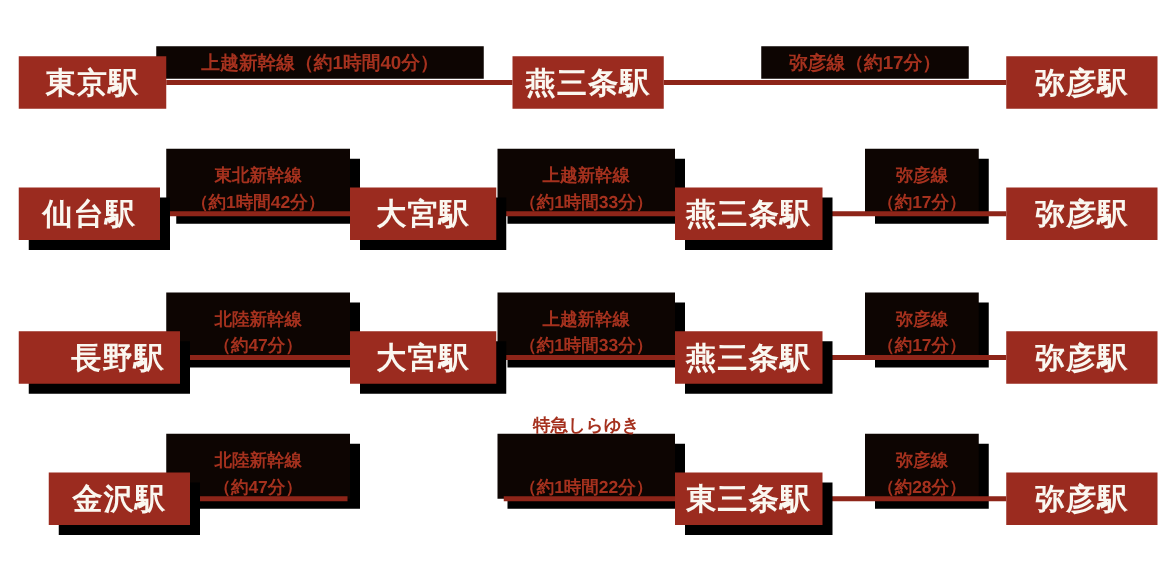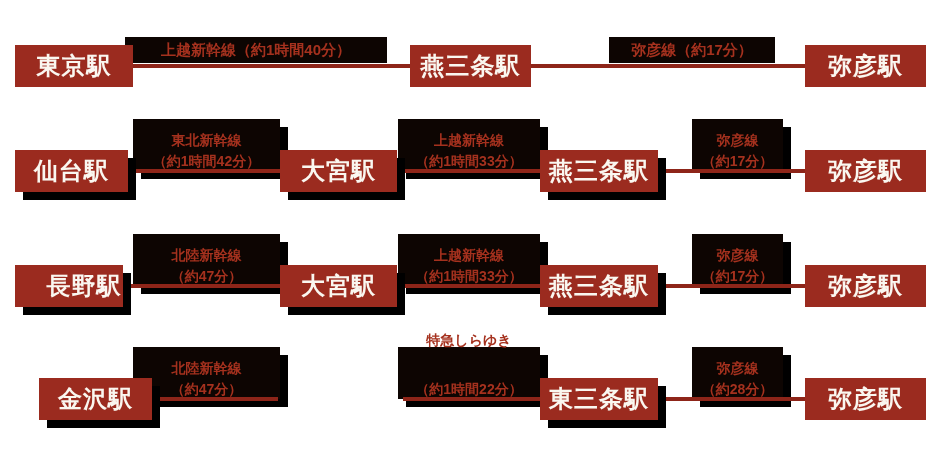--- a/index.html
+++ b/index.html
@@ -94,21 +94,21 @@
     <span>（約17分）</span>
   </div>
   <div class="station" style="left:805px;top:150px;width:121px;">
     <span>弥彦駅</span>
   </div>
 
   <div class="seg" style="left:128px;top:284px;width:152px;"></div>
   <div class="seg" style="left:397px;top:284px;width:143px;"></div>
   <div class="seg" style="left:658px;top:284px;width:147px;"></div>
 
-  <div class="station shadowed" style="left:15px;top:265px;width:108px;padding-left:30px;">
+  <div class="station shadowed" style="left:15px;top:265px;width:129px;padding-left:30px;">
     <span>長野駅</span>
   </div>
   <div class="lbl two shadowed" style="left:133px;top:234px;width:147px;">
     <span>北陸新幹線</span>
     <span>（約47分）</span>
   </div>
   <div class="station shadowed" style="left:280px;top:265px;width:117px;">
     <span>大宮駅</span>
   </div>
   <div class="lbl two shadowed" style="left:398px;top:234px;width:142px;">

